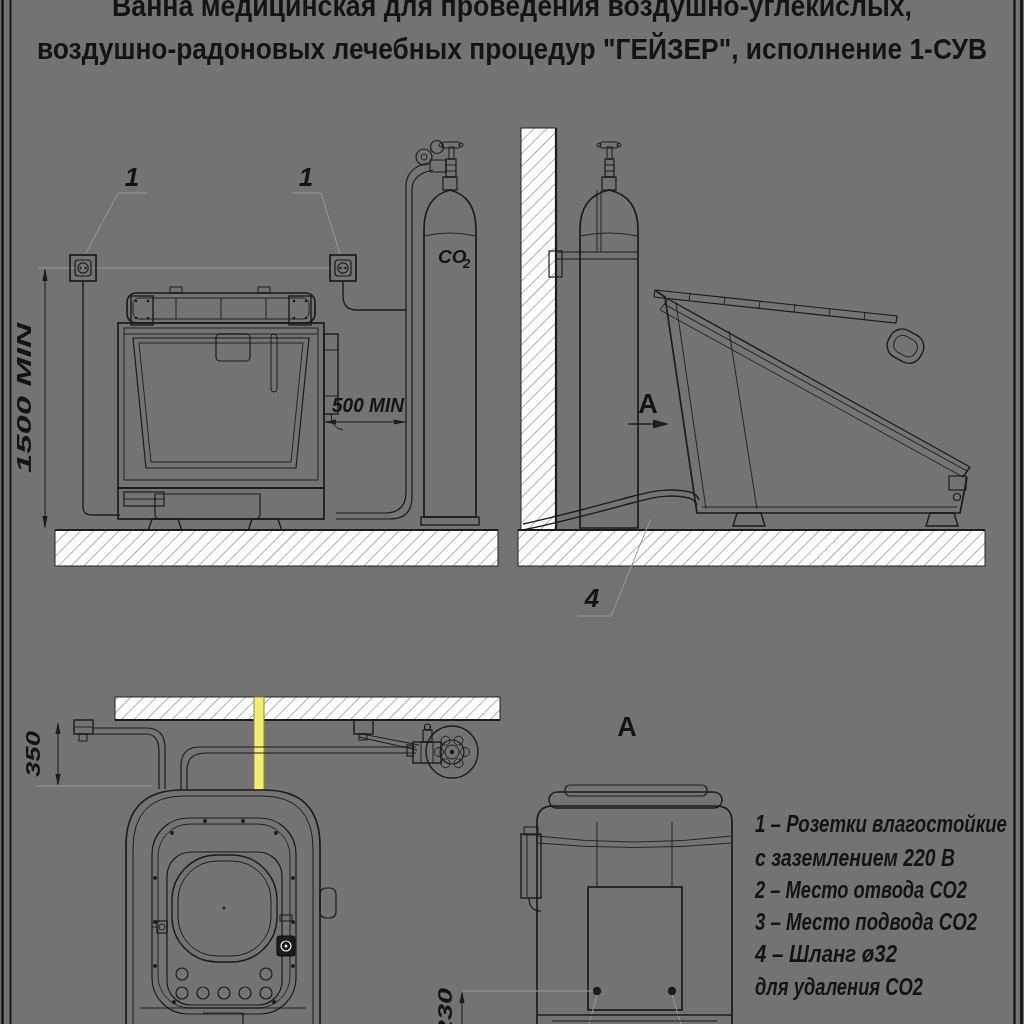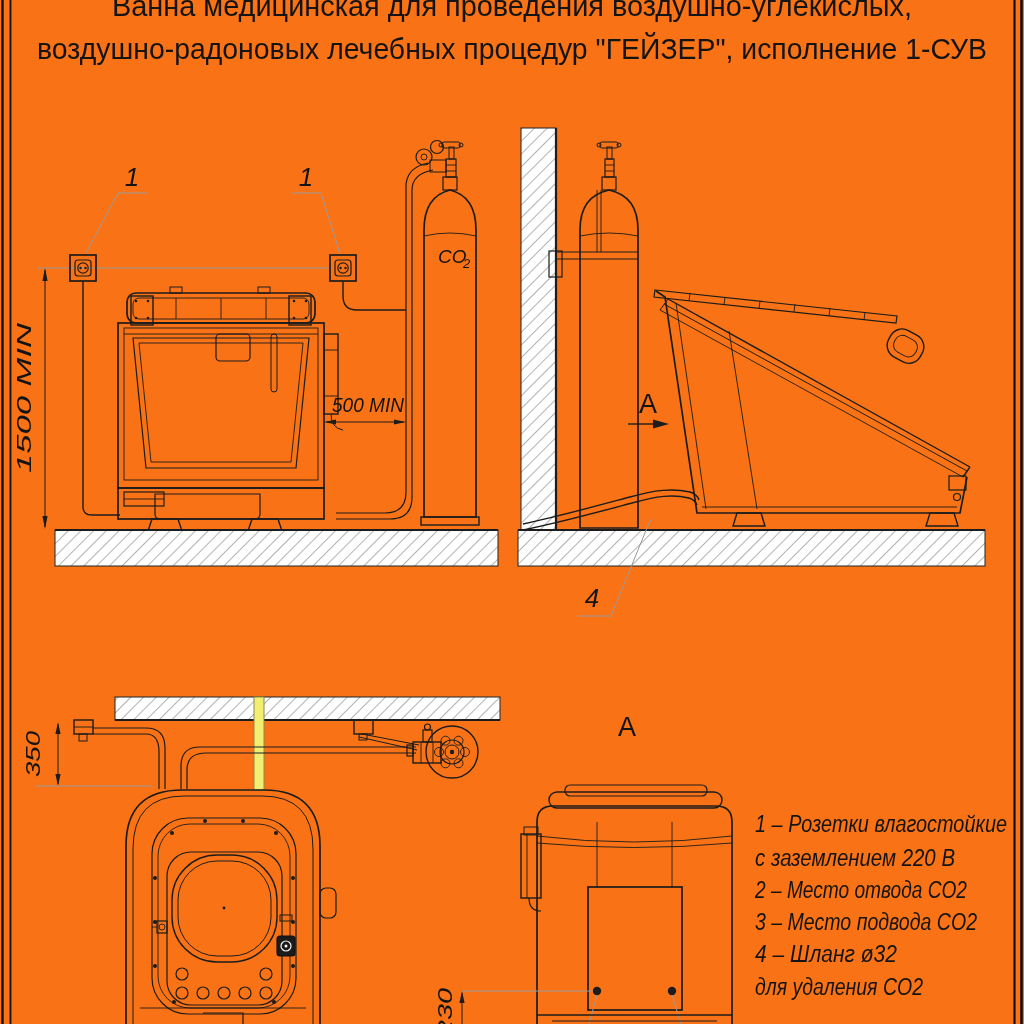--- a/index.html
+++ b/index.html
@@ -1,16 +1,16 @@
 <!DOCTYPE html>
 <html><head>
 <meta charset="utf-8">
 <style>
   html,body{margin:0;padding:0;background:#e8e8e8;}
-  .page{position:relative;width:1024px;height:1024px;background:#f97316;overflow:hidden;margin:0 auto;}
+  .page{position:relative;width:1024px;height:1024px;background:#737373;overflow:hidden;margin:0 auto;font-weight:bold;}
   svg{position:absolute;left:0;top:0;}
   text{font-family:"Liberation Sans","DejaVu Sans",sans-serif;fill:#141414;}
   .it{font-style:italic;}
   .s09{fill:none;stroke:#1c1c1c;stroke-width:0.9;}
   .s1{fill:none;stroke:#1c1c1c;stroke-width:1;}
   .s12{fill:none;stroke:#1c1c1c;stroke-width:1.2;}
   .s14{fill:none;stroke:#1c1c1c;stroke-width:1.4;}
   .s17{fill:none;stroke:#1c1c1c;stroke-width:1.7;}
   .s2{fill:none;stroke:#1c1c1c;stroke-width:2.2;}
   .gy{fill:none;stroke:#9a9a9a;stroke-width:1;}

